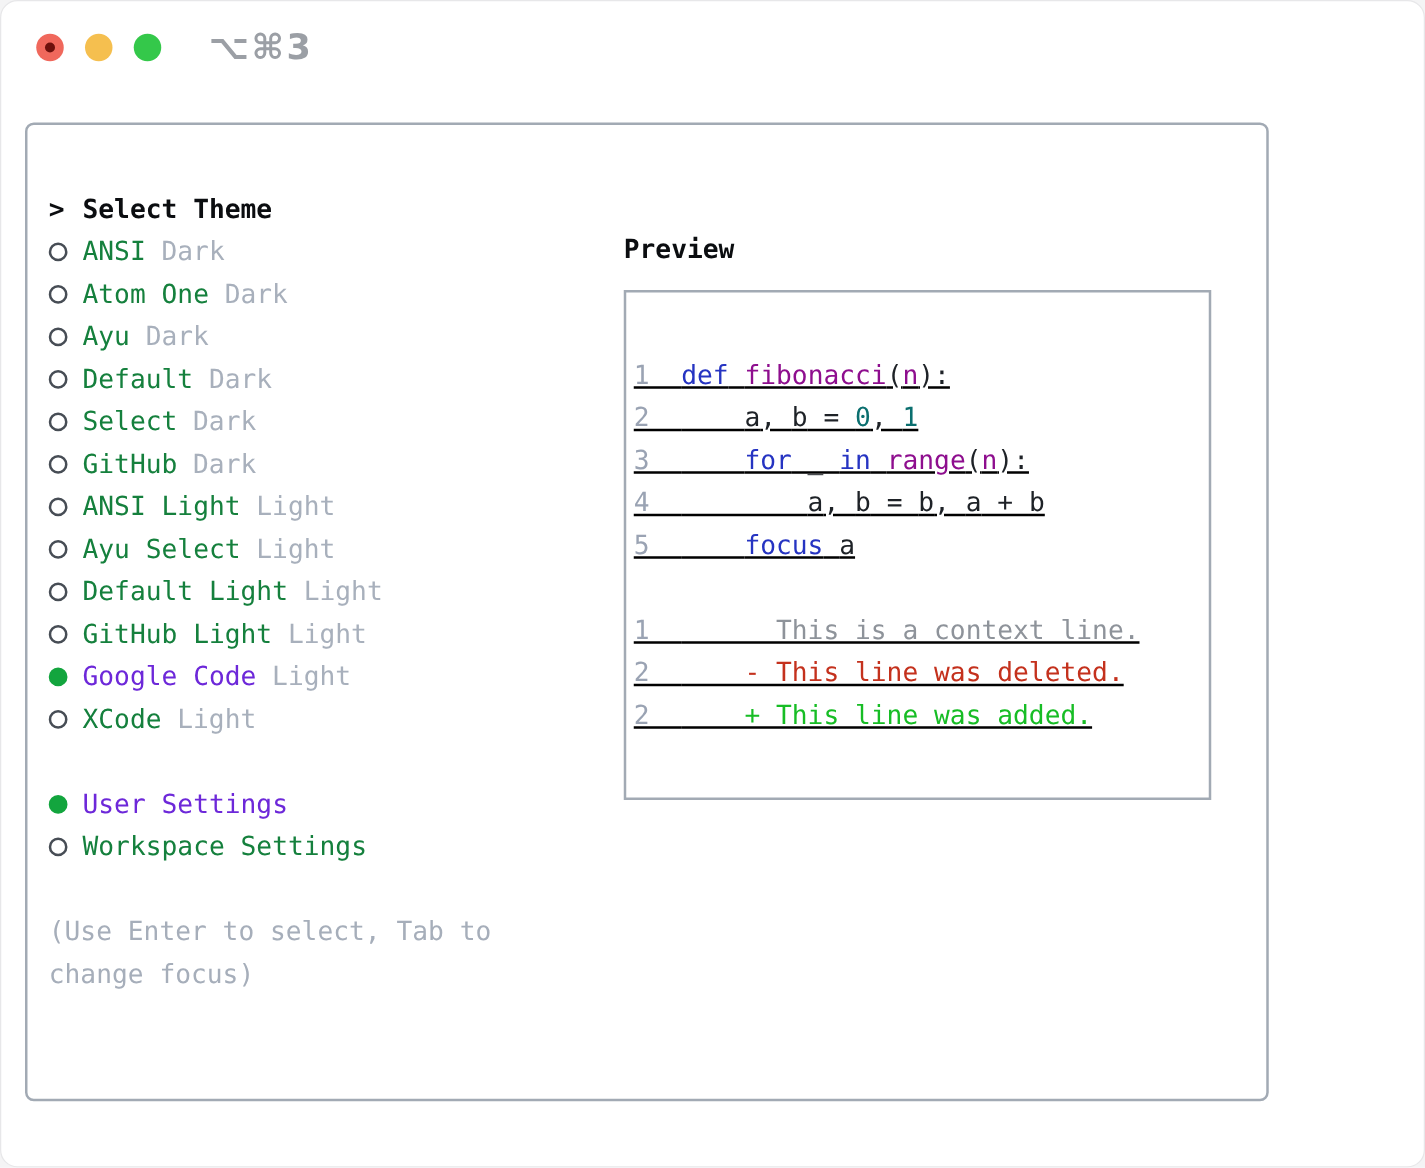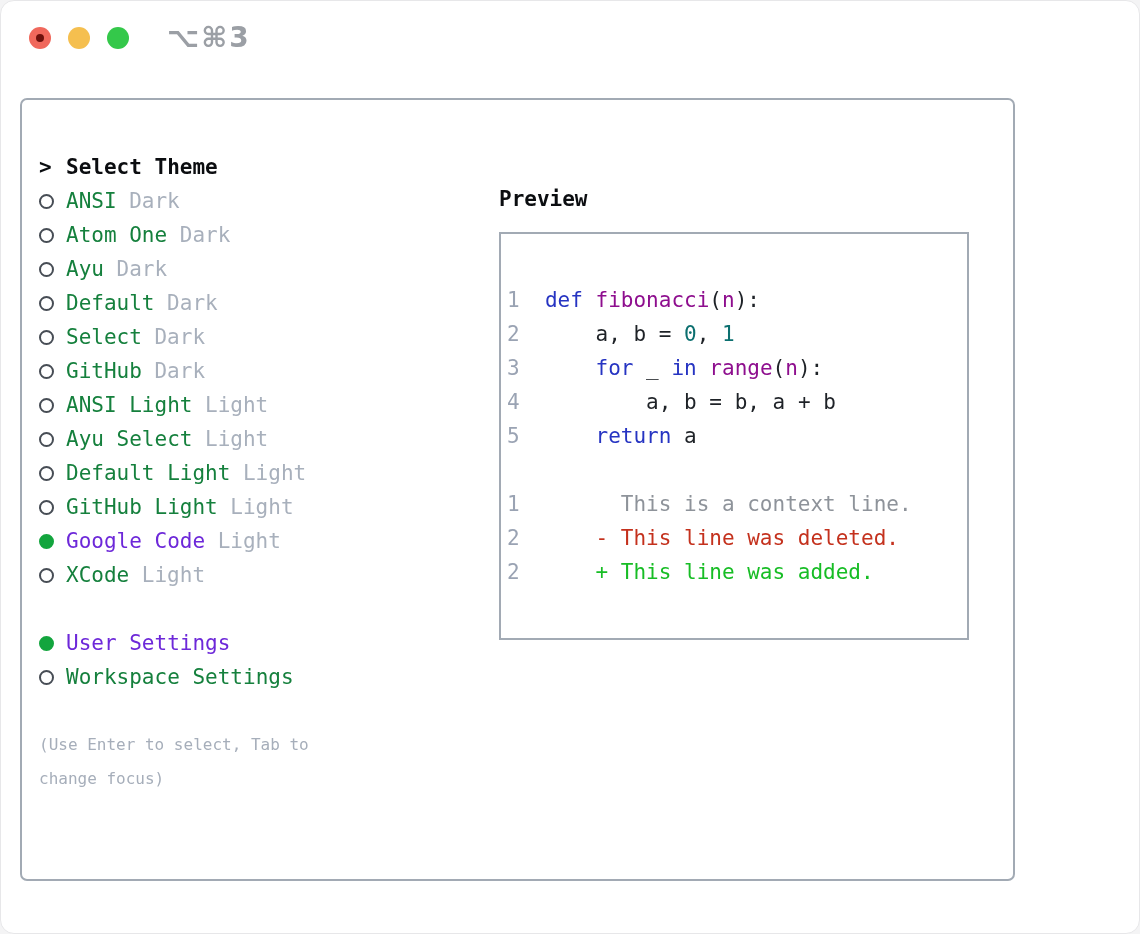--- a/index.html
+++ b/index.html
@@ -45,27 +45,28 @@
 
   .radio { width:15px; height:15px; border-radius:50%; border:2px solid #474d55;
            margin-right:12px; flex:0 0 auto; }
   .radio.sel { background:#13a53e; border-color:#13a53e; }
   .indent { display:inline-block; width:27px; }
 
   .opt-label { color:#15803d; }
   .opt-label.sel { color:#6d28d9; }
   .tag { color:#a8b0bc; margin-left:12.6px; }
 
-  .help { font-size:16px; line-height:34px; color:#a6aeba; white-space:pre; }
+  .help { font-size:21px; line-height:34px; color:#a6aeba; white-space:pre; }
 
   
   .preview-box {
     margin-top:16px; width:470px; height:408px;
     border:2px solid #a2aab4; background:#fff;
     padding:49px 0 49px 6px;
+    text-decoration:underline;
   }
   .codeline { height:34px; font-size:21px; line-height:34px; white-space:pre; }
   .lineno { color:#9aa3b3; }
   .tok-kw  { color:#2634c2; }
   .tok-fn  { color:#8e0e8e; }
   .tok-num { color:#0b6f6f; }
   .tok-pl  { color:#1e2227; }
   .tok-var { color:#1e2227; }
   .tok-ctx { color:#8e939a; }
   .tok-del { color:#c4311d; }
@@ -122,21 +123,21 @@
 
     <div class="col-right">
       <div class="row">
         <span class="hdr">Preview</span>
       </div>
       <div class="preview-box" id="preview-box">
           <div class="codeline"><span class="lineno">1  </span><span class="tok-kw">def</span><span class="tok-pl"> </span><span class="tok-fn">fibonacci</span><span class="tok-pl">(</span><span class="tok-fn">n</span><span class="tok-pl">):</span></div>
           <div class="codeline"><span class="lineno">2  </span><span class="tok-pl">    </span><span class="tok-var">a</span><span class="tok-pl">, </span><span class="tok-var">b</span><span class="tok-pl"> = </span><span class="tok-num">0</span><span class="tok-pl">, </span><span class="tok-num">1</span></div>
           <div class="codeline"><span class="lineno">3  </span><span class="tok-pl">    </span><span class="tok-kw">for</span><span class="tok-pl"> _ </span><span class="tok-kw">in</span><span class="tok-pl"> </span><span class="tok-fn">range</span><span class="tok-pl">(</span><span class="tok-fn">n</span><span class="tok-pl">):</span></div>
           <div class="codeline"><span class="lineno">4  </span><span class="tok-pl">        </span><span class="tok-var">a</span><span class="tok-pl">, </span><span class="tok-var">b</span><span class="tok-pl"> = </span><span class="tok-var">b</span><span class="tok-pl">, </span><span class="tok-var">a</span><span class="tok-pl"> + </span><span class="tok-var">b</span></div>
-          <div class="codeline"><span class="lineno">5  </span><span class="tok-pl">    </span><span class="tok-kw">return</span><span class="tok-pl"> </span><span class="tok-var">a</span></div>
+          <div class="codeline"><span class="lineno">5  </span><span class="tok-pl">    </span><span class="tok-kw">focus</span><span class="tok-pl"> </span><span class="tok-var">a</span></div>
           <div class="codeline"></div>
           <div class="codeline"><span class="lineno">1  </span><span class="tok-ctx">      This is a context line.</span></div>
           <div class="codeline"><span class="lineno">2  </span><span class="tok-del">    - This line was deleted.</span></div>
           <div class="codeline"><span class="lineno">2  </span><span class="tok-add">    + This line was added.</span></div>
         </div>
     </div>
 
   </div>
 </div>
 

